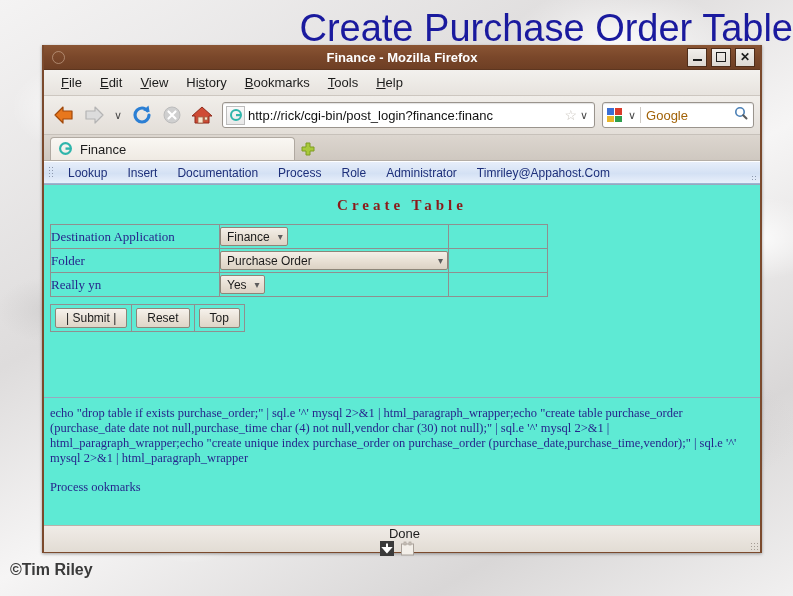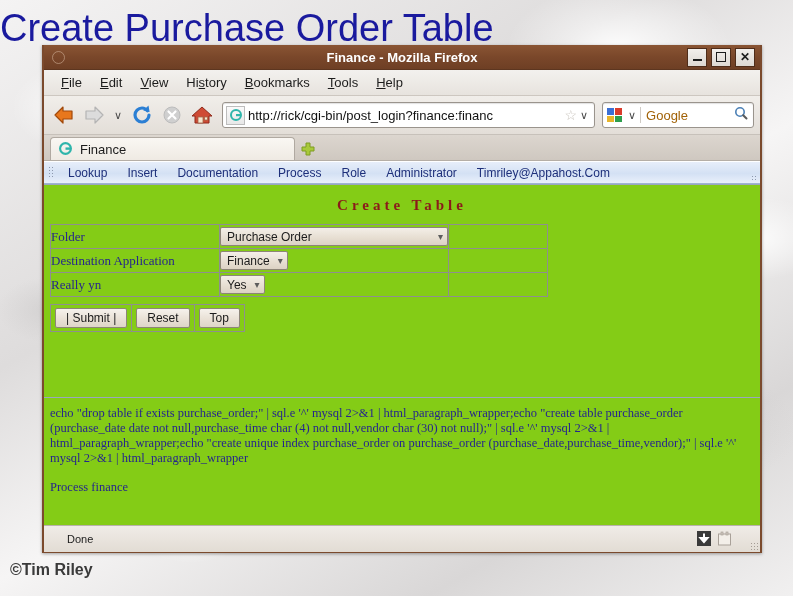--- a/index.html
+++ b/index.html
@@ -21,21 +21,21 @@
       radial-gradient(ellipse 70px 45px at 6% 52%,   rgba(200,198,198,0.5),  rgba(255,255,255,0) 72%),
       radial-gradient(ellipse 110px 60px at 95% 40%, rgba(255,255,255,0.85), rgba(255,255,255,0) 70%),
       linear-gradient(150deg, #f4f3f3 0%, #dedcdc 35%, #f6f5f5 55%, #d9d7d7 80%, #f1f0f0 100%);
     position: relative;
   }
 
   
   .slide-title {
     position: absolute;
     top: 6px; left: 0; right: 0;
-    text-align: left;
+    text-align: right;
     font-family: "Liberation Sans", sans-serif;
     font-size: 38px;
     font-weight: normal;
     color: #1a1a9e;
     letter-spacing: 0px;
     line-height: 44px;
     white-space: nowrap;
   }
 
   
@@ -217,21 +217,21 @@
           background-image: radial-gradient(circle, #8d98ad 0.6px, transparent 0.8px);
           background-size: 3px 3px; }
   .bm { padding: 0 10px; white-space: nowrap; text-align: right; }
   .bm-resize { position:absolute; right:2px; bottom:1px; width:7px; height:7px;
     background-image: radial-gradient(circle, #8d98ad 0.6px, transparent 0.8px);
     background-size: 3px 3px; }
 
   
   .content {
     flex: 1;
-    background: #84cc16;
+    background: #5eead4;
     border-top: 1px solid #9aa7bd;
     overflow: hidden;
     position: relative;
   }
   .page-heading {
     text-align: center;
     color: #8b1a1a;
     font-family: "Liberation Serif", serif;
     font-weight: bold;
     font-size: 15px;
@@ -306,24 +306,25 @@
   }
   .output p { margin: 0; }
   .output p.spaced { margin-top: 14px; }
 
   
   .statusbar {
     height: 26px;
     background: linear-gradient(180deg, #f0ece7 0%, #e2dcd4 100%);
     border-top: 1px solid #b9b2aa;
     display: flex; align-items: center;
-    padding: 0 18px;
-    font-size: 11px;
+    padding: 0 0;
+    font-size: 13px;
     color: #1c1c1c;
     position: relative;
+    flex-direction: column;
   }
   .status-text { flex: 1; padding-left: 5px; }
   .status-icons { display:flex; align-items:center; gap:6px; padding-right: 10px;}
   .sb-resize { position:absolute; right:2px; bottom:2px; width:8px; height:8px;
     background-image: radial-gradient(circle, #a49c94 0.6px, transparent 0.8px);
     background-size: 3px 3px; }
 </style>
 </head>
 <body>
 
@@ -452,34 +453,34 @@
     </div>
 
     <div class="content">
 
       <div class="page-heading">Create Table</div>
 
       <div class="form-wrap">
         <table class="form">
           <tbody>
               <tr>
-            <td class="lbl">Folder</td>
+            <td class="lbl">Destination Application</td>
             <td class="fld">
-              <span class="selbox wide">
-                <span class="sel-val">Purchase Order</span>
+              <span class="selbox">
+                <span class="sel-val">Finance</span>
                 <span class="sel-arrow">▾</span>
               </span>
             </td>
             <td class="blank"></td>
           </tr>
           <tr>
-            <td class="lbl">Destination Application</td>
+            <td class="lbl">Folder</td>
             <td class="fld">
-              <span class="selbox">
-                <span class="sel-val">Finance</span>
+              <span class="selbox wide">
+                <span class="sel-val">Purchase Order</span>
                 <span class="sel-arrow">▾</span>
               </span>
             </td>
             <td class="blank"></td>
           </tr>
           <tr>
             <td class="lbl">Really yn</td>
             <td class="fld">
               <span class="selbox">
                 <span class="sel-val">Yes</span>
@@ -504,21 +505,21 @@
               <button class="btn">Top</button>
             </td>
           </tr>
         </tbody>
           </table>
       </div>
 
       <div class="output-sep"></div>
       <div class="output">
         <p>echo "drop table if exists purchase_order;" | sql.e '^' mysql 2&gt;&amp;1 | html_paragraph_wrapper;echo "create table purchase_order (purchase_date date not null,purchase_time char (4) not null,vendor char (30) not null);" | sql.e '^' mysql 2&gt;&amp;1 | html_paragraph_wrapper;echo "create unique index purchase_order on purchase_order (purchase_date,purchase_time,vendor);" | sql.e '^' mysql 2&gt;&amp;1 | html_paragraph_wrapper</p>
-        <p class="spaced">Process finance</p>
+        <p class="spaced">Process ookmarks</p>
       </div>
     </div>
 
     <div class="statusbar">
       <div class="status-text">Done</div>
       <div class="status-icons">
         <span>
           <svg width="14" height="15" viewBox="0 0 14 15">
             <rect x="0" y="0" width="14" height="15" fill="#3a3a3a"></rect>
             <path d="M7 2.5 L7 8.5 M7 11 L3.5 7 L10.5 7 Z" stroke="#ffffff" stroke-width="2" fill="#ffffff"></path>

